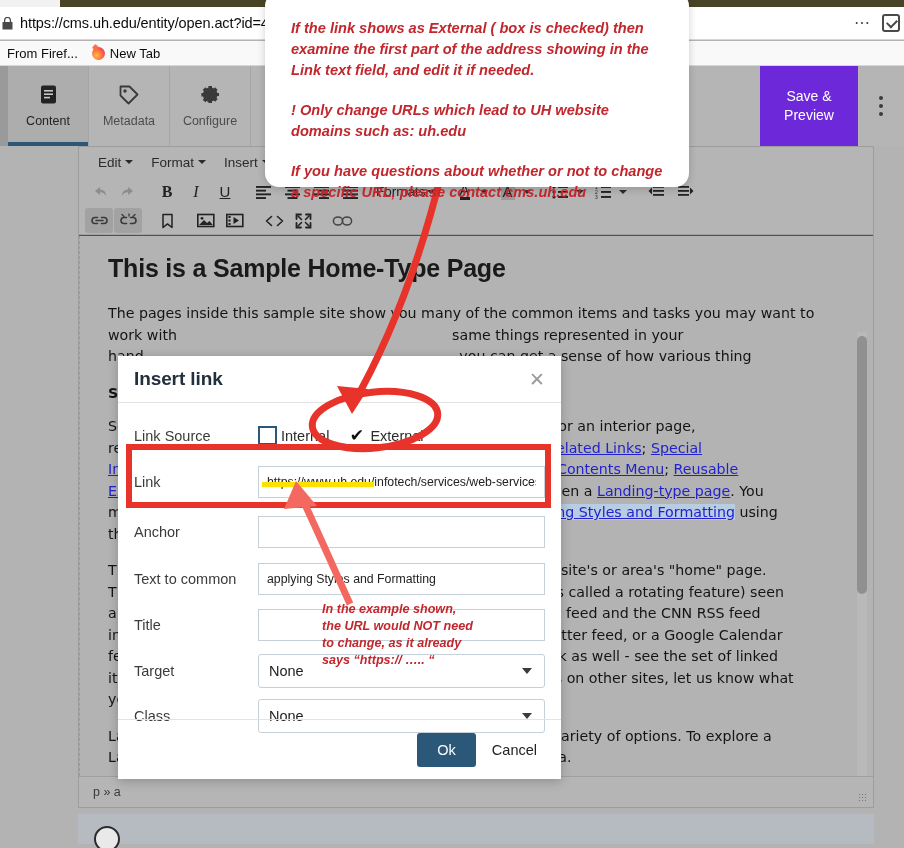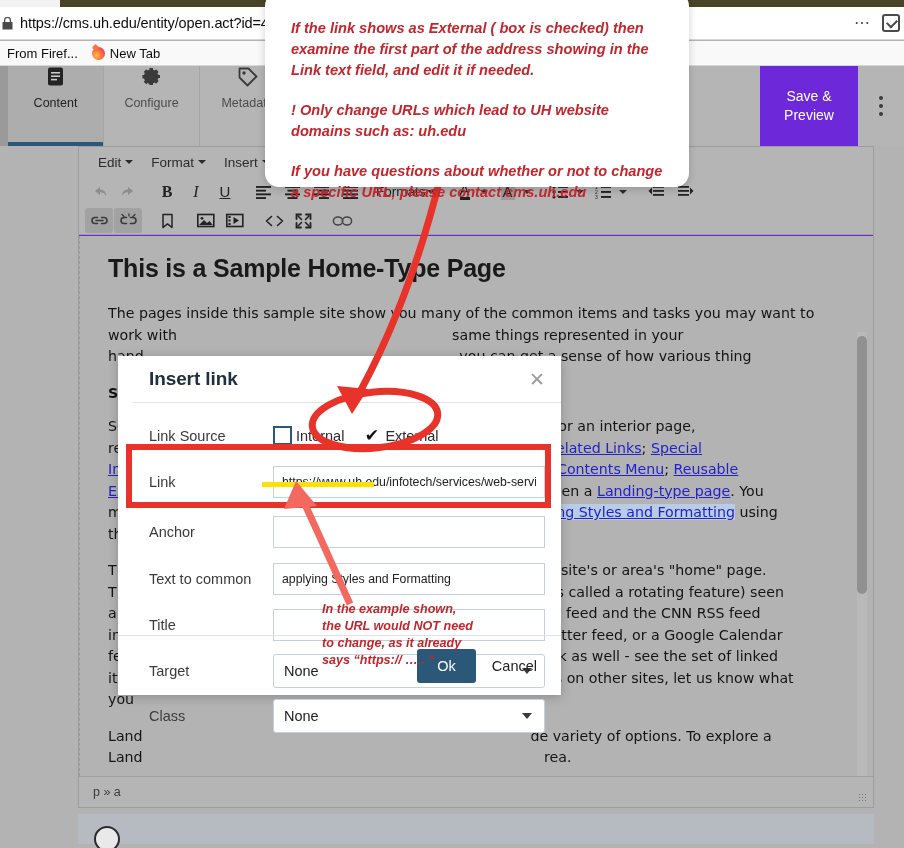--- a/index.html
+++ b/index.html
@@ -49,21 +49,21 @@
   .fox::before{content:"";position:absolute;left:1px;top:-2px;width:5px;height:5px;background:#ff7139;
     transform:rotate(40deg);border-radius:1px;}
 
   
   .appnav {
     position: absolute; left: 0; top: 66px; width: 904px; height: 80px;
     background: #b5b5b5; display: flex; align-items: stretch;
   }
   .nav-left-strip { width: 8px; background:#9a9a9a; }
   .navtab {
-    width: 96px; display:flex; flex-direction:column; align-items:center; 
+    width: 81px; display:flex; flex-direction:column; align-items:center; justify-content:center;
     gap: 6px; font-size: 12.5px; color:#4c4c4c; border-right:1px solid #a6a6a6;
     position: relative; cursor: pointer;
   }
   .navtab.active { background:#adadad; color:#232323; }
   .navtab.active::after{
     content:""; position:absolute; left:0; right:0; bottom:0; height:4px; background:#2b5878;
   }
   .navtab .glyph { font-size: 20px; line-height: 20px; color:#3a3a3a;}
   .navtab.active .glyph { color:#202020; }
   .nav-spacer { flex: 1 1 auto; }
@@ -144,22 +144,22 @@
 
   .below-panel {
     position:absolute; left:50px; top: 668px; width: 796px; height: 30px;
     background:#b6bac1;
   }
   .below-circle { position:absolute; left:16px; top:12px; width:26px; height:26px;
      border:2px solid #2b2b2b; border-radius:50%; background:#e9e9e9;}
 
   
   .dialog {
-    position:absolute; left: 118px; top: 356px; width: 443px; height: 339px;
-    background:#ffffff; box-shadow: 0 2px 10px rgba(0,0,0,.22); padding-left: 15px;
+    position:absolute; left: 118px; top: 356px; width: 443px; height: 423px;
+    background:#ffffff; box-shadow: 0 2px 10px rgba(0,0,0,.22);
   }
   .dlg-head { height: 47px; display:flex; align-items:center; padding: 0 16px;
      border-bottom:1px solid #e3e3e3;}
   .dlg-title { font-size: 19px; font-weight:bold; color:#222f3e; letter-spacing:-0.1px;}
   .dlg-x { margin-left:auto; font-size:19px; color:#9b9b9b; cursor:pointer; line-height:1; font-weight:300;}
   .dlg-body { padding: 12px 16px 4px 16px; }
   .frow { display:flex; align-items:center; min-height: 41px; }
   .flabel { width: 124px; font-size:14.5px; color:#3b3b3b; flex:none; }
   .fctl { flex: 1 1 auto; }
   .finput {
@@ -261,36 +261,36 @@
             <rect x="6" y="6" width="9" height="1.6" fill="#c8c8c8"></rect>
             <rect x="6" y="9.4" width="9" height="1.6" fill="#c8c8c8"></rect>
             <rect x="6" y="12.8" width="6" height="1.6" fill="#c8c8c8"></rect>
           </svg>
       </span>
       <span>Content</span>
     </div>
 
     <div class="navtab">
       <span class="glyph">
+        <svg width="22" height="21" viewBox="0 0 22 21">
+            <path d="M2.5 2.5h9l8 8-9 9-8-8z" fill="none" stroke="#3a3a3a" stroke-width="1.8" stroke-linejoin="round"></path>
+            <circle cx="7" cy="7" r="1.7" fill="#3a3a3a"></circle>
+          </svg>
+      </span>
+      <span>Metadata</span>
+    </div>
+
+    <div class="navtab">
+      <span class="glyph">
         <svg width="21" height="21" viewBox="0 0 21 21">
             <path fill="#3a3a3a" d="M10.5 6.6a3.9 3.9 0 1 0 0 7.8 3.9 3.9 0 0 0 0-7.8zm0 6a2.1 2.1 0 1 1 0-4.2 2.1 2.1 0 0 1 0 4.2z"></path>
             <path fill="#3a3a3a" d="M19 9h-1.7a6.9 6.9 0 0 0-.8-1.9l1.2-1.2-2.6-2.6-1.2 1.2a6.9 6.9 0 0 0-1.9-.8V2h-3.6v1.7a6.9 6.9 0 0 0-1.9.8L5.3 3.3 2.7 5.9l1.2 1.2a6.9 6.9 0 0 0-.8 1.9H1.4v3.6h1.7c.17.67.45 1.3.8 1.9l-1.2 1.2 2.6 2.6 1.2-1.2c.6.35 1.23.63 1.9.8V19h3.6v-1.7c.67-.17 1.3-.45 1.9-.8l1.2 1.2 2.6-2.6-1.2-1.2c.35-.6.63-1.23.8-1.9H19V9z"></path>
           </svg>
       </span>
       <span>Configure</span>
-    </div>
-
-    <div class="navtab">
-      <span class="glyph">
-        <svg width="22" height="21" viewBox="0 0 22 21">
-            <path d="M2.5 2.5h9l8 8-9 9-8-8z" fill="none" stroke="#3a3a3a" stroke-width="1.8" stroke-linejoin="round"></path>
-            <circle cx="7" cy="7" r="1.7" fill="#3a3a3a"></circle>
-          </svg>
-      </span>
-      <span>Metadata</span>
     </div>
 
     <div class="navtab">
       <span class="glyph"></span>
       <span>Fu</span>
     </div>
 
     <div class="nav-spacer"></div>
 
     <div class="nav-save">

